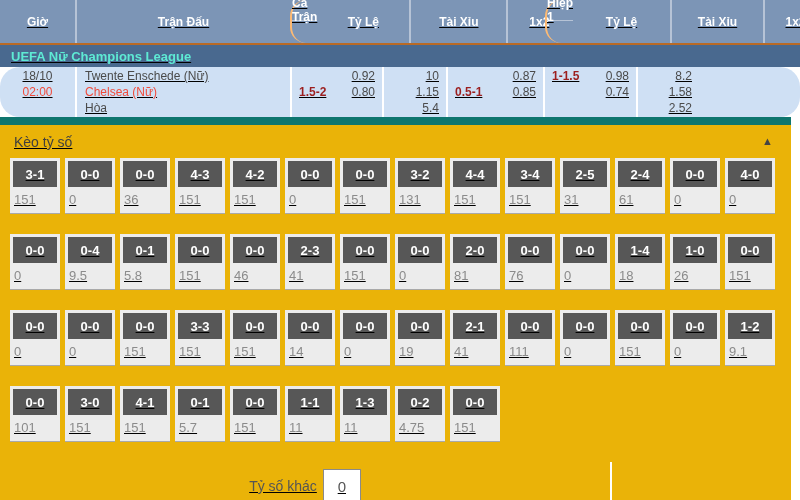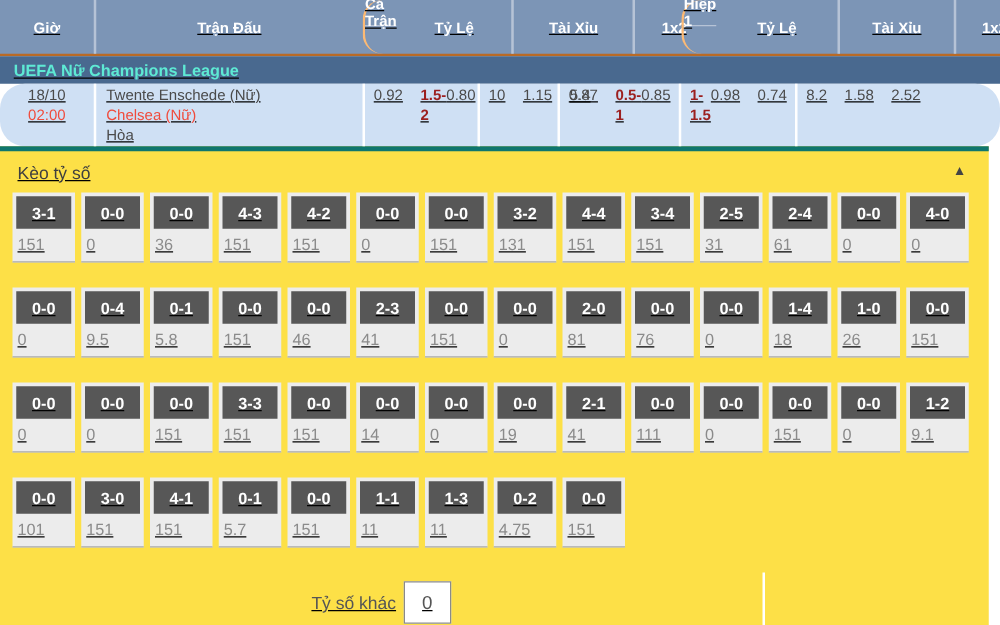--- a/index.html
+++ b/index.html
@@ -27,30 +27,30 @@
   .league-bar { width:800px; height:22px; background:#49698f; color:#5eead4;
     font-size:13px; font-weight:bold; display:flex; align-items:center; padding-left:11px; }
 
   
   .match-row { display:flex; width:800px; height:50px; background:#cfe0f4;
     font-size:12px; color:#4a4a4a;border-radius:20px; }
   .mcell { padding-top:1px; }
   .mcell + .mcell { border-left:2px solid #fff; }
   .m-time { width:75px; text-align:center; line-height:16px; }
   .m-teams { width:215px; padding-left:8px; line-height:16px; }
-  .m-odds { display:flex; line-height:16px; }
+  .m-odds { display:flex; flex-direction:column; line-height:16px; }
   .m-c-tyle { width:92px; } .m-c-taixiu { width:97px; } .m-c-1x2 { width:64px; }
   .m-h-tyle { width:97px; } .m-h-taixiu { width:93px; } .m-h-1x2 { width:63px; }
   .oline { display:flex; justify-content:space-between; padding:0 7px; }
   .oline .r { margin-left:auto; }
   .red { color:#f04b3c; }
   .maroon { color:#9c1f1f; font-weight:bold; }
 
   
-  .score-panel { width:791px; height:383px; background:#fde047; border-top:4px solid #0f766e; }
+  .score-panel { width:791px; height:383px; background:#eab308; border-top:8px solid #0f766e; }
   .panel-head { height:33px; display:flex; align-items:center; padding:0 14px;
     color:#3f3f3f; font-size:14px; position:relative; }
   .collapse { position:absolute; right:18px; top:10px; font-size:11px; color:#444; cursor:pointer; }
 
   .score-grid { padding-left:10px; }
   .score-row { display:flex; gap:5px; margin-bottom:20px; }
   .score-cell { width:50px; background:#ececec; border-bottom:1px solid #a9a9a9; padding:3px 0 6px 0; }
   .chip { width:44px; height:26px; margin:0 auto; background:#575757; color:#fff;
     font-weight:bold; font-size:13px; display:flex; align-items:center; justify-content:center; }
   .odds { font-size:13px; color:#8b8b8b; padding:5px 0 0 4px; min-height:17px; }

